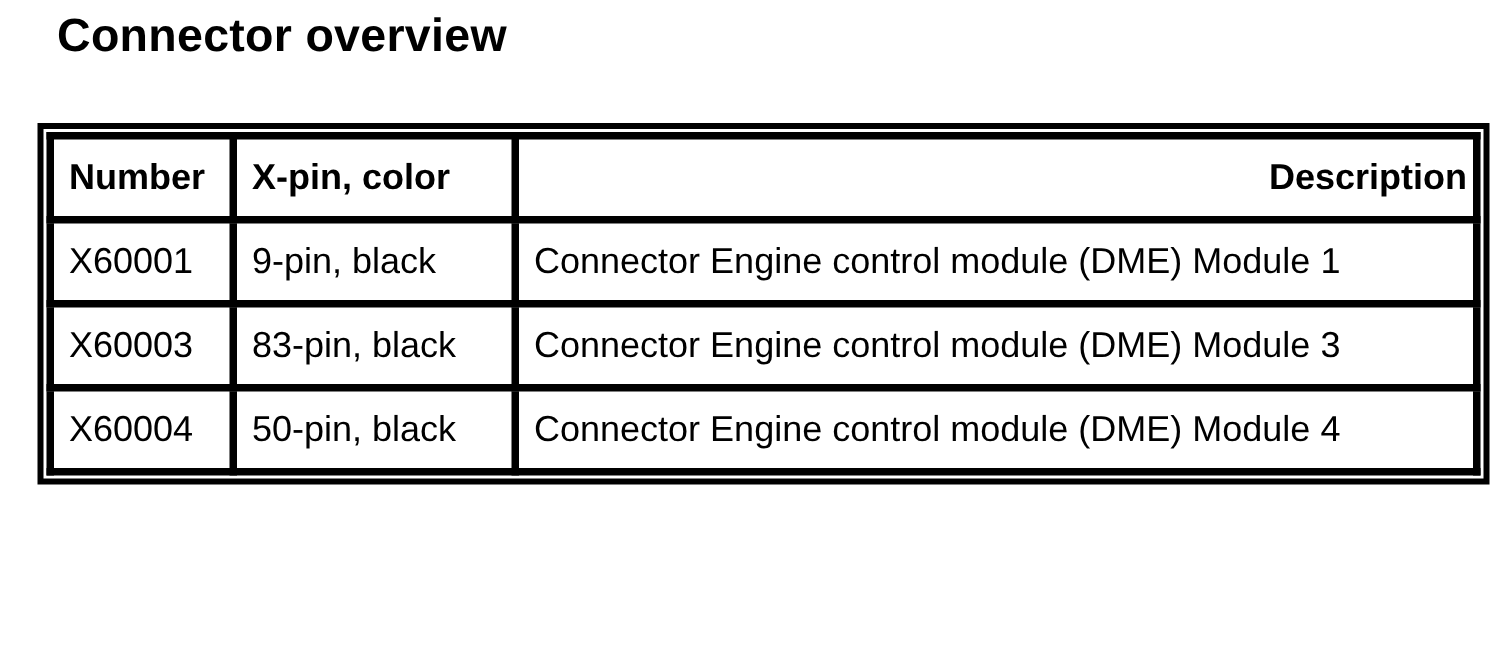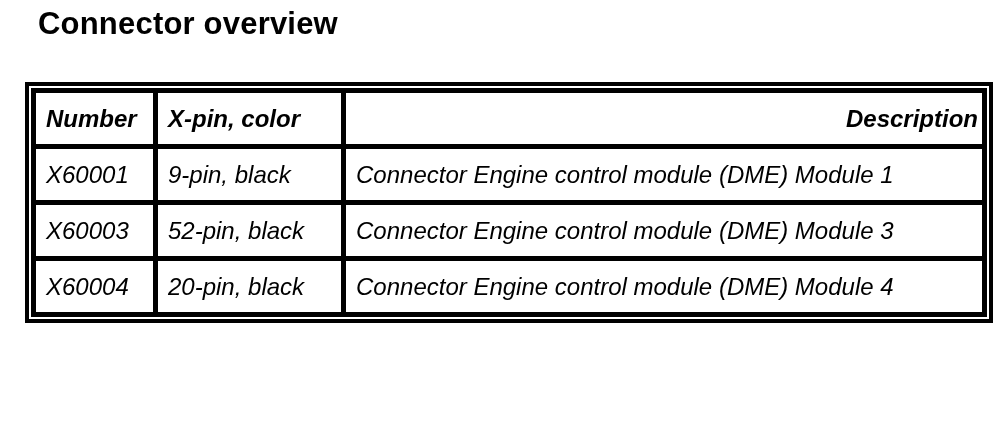--- a/index.html
+++ b/index.html
@@ -30,21 +30,20 @@
   }
   .table-frame {
     position: absolute;
     left: 25px;
     top: 82px;
     width: 968px;
     border: 4px solid #000000;
     padding: 2px;
     box-sizing: border-box;
     background: #ffffff;
-    font-style: italic;
   }
   table.connector-table {
     border-collapse: collapse;
     table-layout: fixed;
     width: 100%;
   }
   .connector-table col.c-number { width: 122px; }
   .connector-table col.c-pin    { width: 188px; }
   .connector-table th,
   .connector-table td {
@@ -89,25 +88,25 @@
         </tr>
       </thead>
       <tbody>
         <tr>
           <td>X60001</td>
           <td>9-pin, black</td>
           <td>Connector Engine control module (DME) Module 1</td>
         </tr>
         <tr>
           <td>X60003</td>
-          <td>52-pin, black</td>
+          <td>83-pin, black</td>
           <td>Connector Engine control module (DME) Module 3</td>
         </tr>
         <tr>
           <td>X60004</td>
-          <td>20-pin, black</td>
+          <td>50-pin, black</td>
           <td>Connector Engine control module (DME) Module 4</td>
         </tr>
       </tbody>
     </table>
   </div>
 
 </div>
 
 </body></html>

